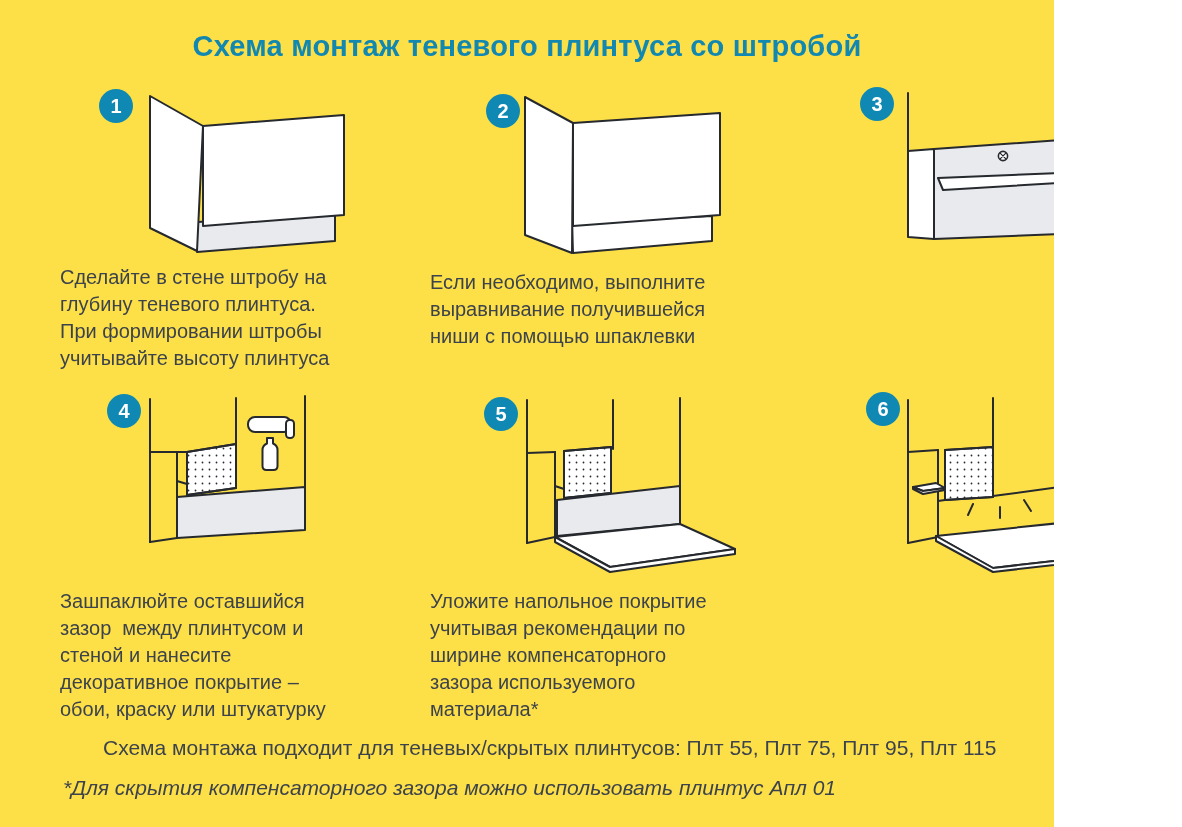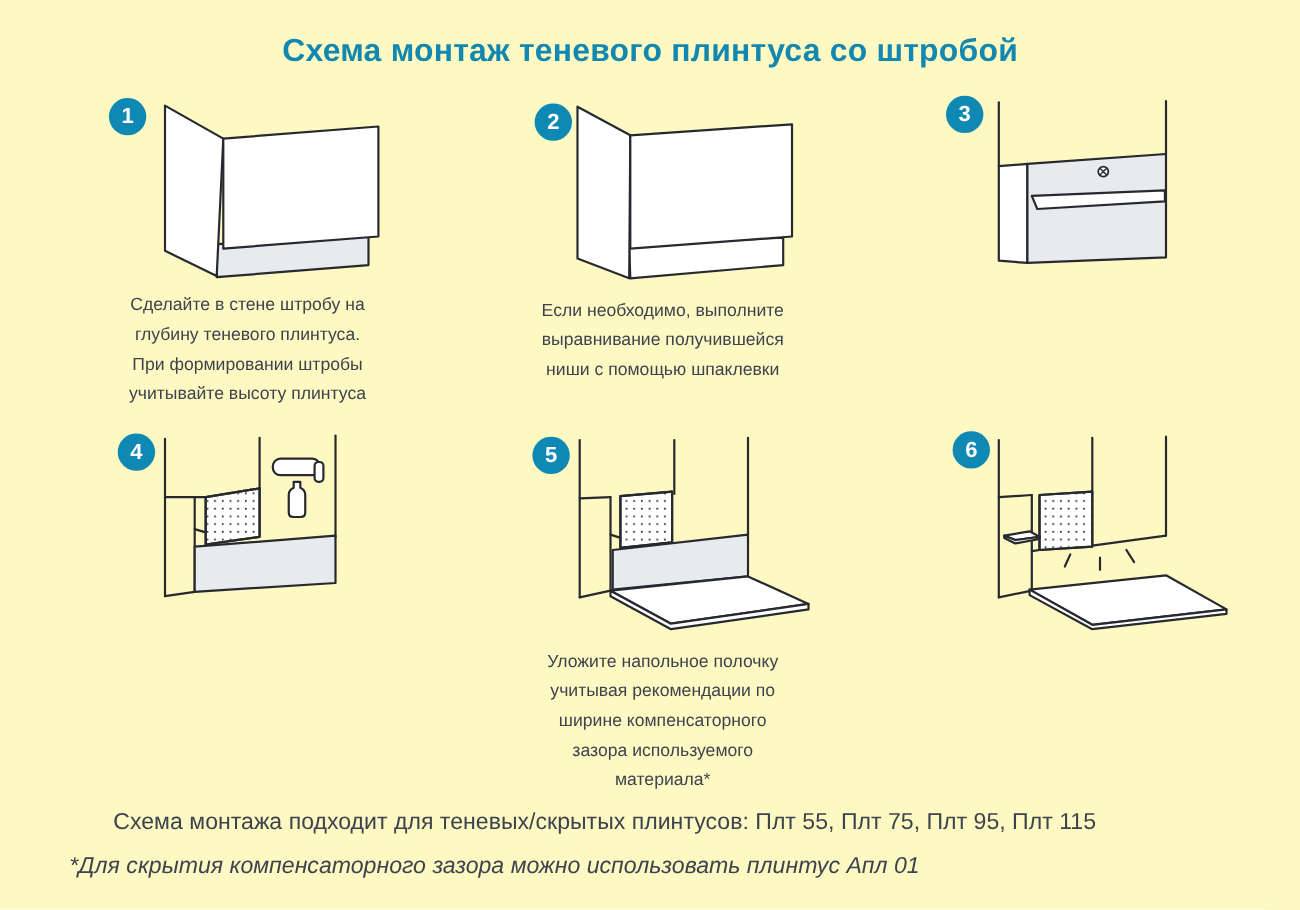--- a/index.html
+++ b/index.html
@@ -1,34 +1,34 @@
 <!DOCTYPE html>
 <html><head>
 <meta charset="utf-8">
 <style>
   html,body { margin:0; padding:0; background:#ffffff; }
   .page {
-    position:relative; width:1182px; height:827px; background:#fef9c3;
+    position:relative; width:1054px; height:827px; background:#fde047;
     font-family:"Liberation Sans", sans-serif; overflow:hidden;
   }
   .title {
     position:absolute; left:0; top:30px; width:100%;
     text-align:center; font-size:29px; font-weight:700; color:#1287b0;
     letter-spacing:0.2px;
   }
   .cell { position:absolute; }
   .badge {
     position:absolute; width:34px; height:34px; border-radius:50%;
     background:#0f89b3; color:#ffffff; font-size:20px; font-weight:700;
     display:flex; align-items:center; justify-content:center;
   }
   .figure { position:absolute; }
   .caption {
     position:absolute; left:0; width:100%;
-    text-align:center; font-size:16px; line-height:27px; color:#3d434c;
+    font-size:20px; line-height:27px; color:#3d434c;
     white-space:pre-wrap;
   }
   .footer-line {
     position:absolute; left:63px; font-size:21px; color:#3d434c;
   }
   svg { display:block; }
   .ln  { fill:none; stroke:#26292e; stroke-width:2; stroke-linejoin:round; stroke-linecap:round; }
   .white { fill:#ffffff; stroke:#26292e; stroke-width:2; stroke-linejoin:round; }
   .gray  { fill:#e8eaed; stroke:#26292e; stroke-width:2; stroke-linejoin:round; }
   .thin  { fill:none; stroke:#26292e; stroke-width:1.3; stroke-linecap:round; }
@@ -110,20 +110,25 @@
         </g>
         <path class="ln" d="M47,91 L57,94"></path>
         <path class="ln" d="M20,152 L47,148"></path>
         <g>
           <rect class="white" x="118" y="27" width="43" height="15" rx="7"></rect>
           <rect class="white" x="156" y="30" width="8" height="18" rx="3.5"></rect>
           <path class="white" d="M137,48 h6 v5.5 q4.5,2 4.5,6.5 v16 q0,4 -4,4 h-7 q-4,0 -4,-4 v-16 q0,-4.5 4.5,-6.5 z"></path>
         </g>
       </svg>
     </div>
+    <div class="caption" style="top:198px;">Зашпаклюйте оставшийся
+зазор  между плинтусом и
+стеной и нанесите
+декоративное покрытие –
+обои, краску или штукатурку</div>
   </div>
 
   <div class="cell" style="left:430px; top:390px; width:345px; height:330px;">
     <div class="badge" style="left:54px; top:7px;">5</div>
     <div class="figure" style="left:60px; top:0;">
       <svg width="260" height="190" viewBox="0 0 260 190">
         <path class="ln" d="M37,10 V153"></path>
         <path class="ln" d="M123,10 V59"></path>
         <path class="ln" d="M190,8 V96"></path>
         <path class="ln" d="M37,63 L65,62"></path>
@@ -134,21 +139,21 @@
           <polygon points="74,61 121,57 121,103 74,108" fill="url(#dotgrid)" stroke="#26292e" stroke-width="2" stroke-linejoin="round"></polygon>
         </g>
         <path class="ln" d="M65,96 L74,99"></path>
         <path class="ln" d="M37,153 L65,147"></path>
         <g>
           <polygon class="white" points="65,147 190,134 245,159 120,177"></polygon>
           <polygon class="white" points="65,147 120,177 245,159 245,164 120,182 65,152"></polygon>
         </g>
       </svg>
     </div>
-    <div class="caption" style="top:198px;">Уложите напольное полочку
+    <div class="caption" style="top:198px;">Уложите напольное покрытие
 учитывая рекомендации по
 ширине компенсаторного
 зазора используемого
 материала*</div>
   </div>
 
   <div class="cell" style="left:790px; top:390px; width:340px; height:330px;">
     <div class="badge" style="left:76px; top:2px;">6</div>
     <div class="figure" style="left:60px; top:0;">
       <svg width="280" height="190" viewBox="0 0 280 190">

